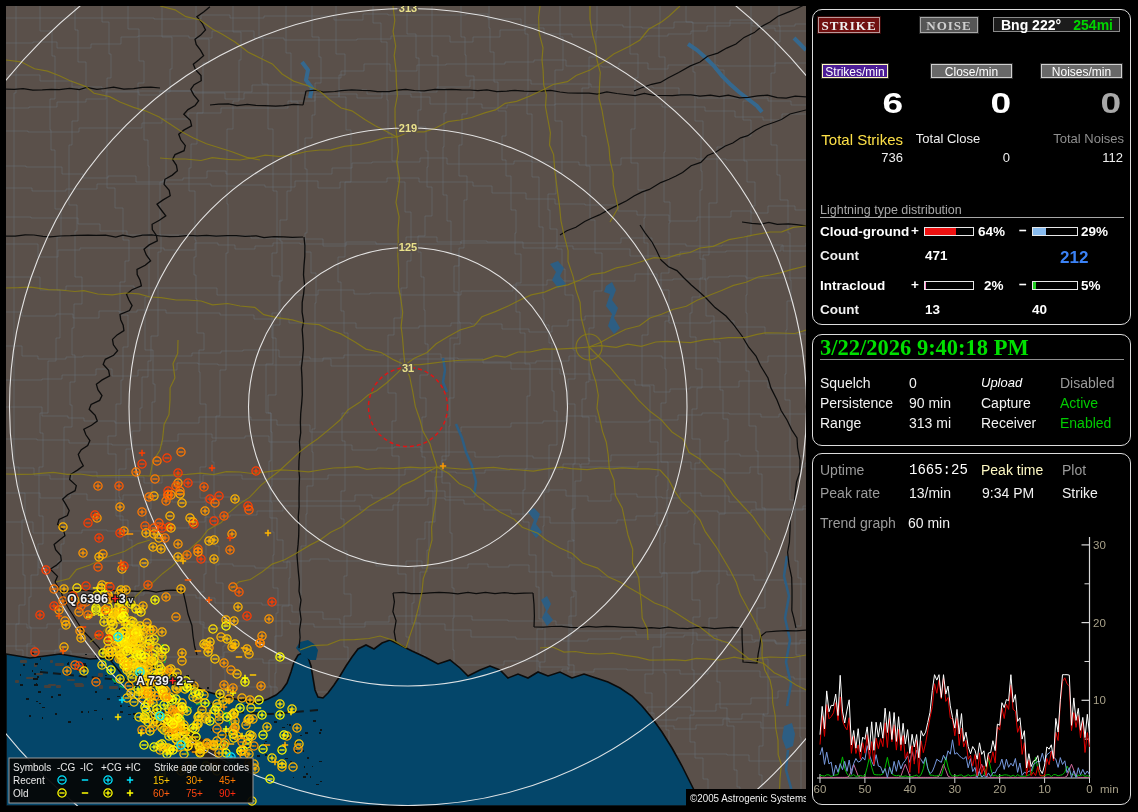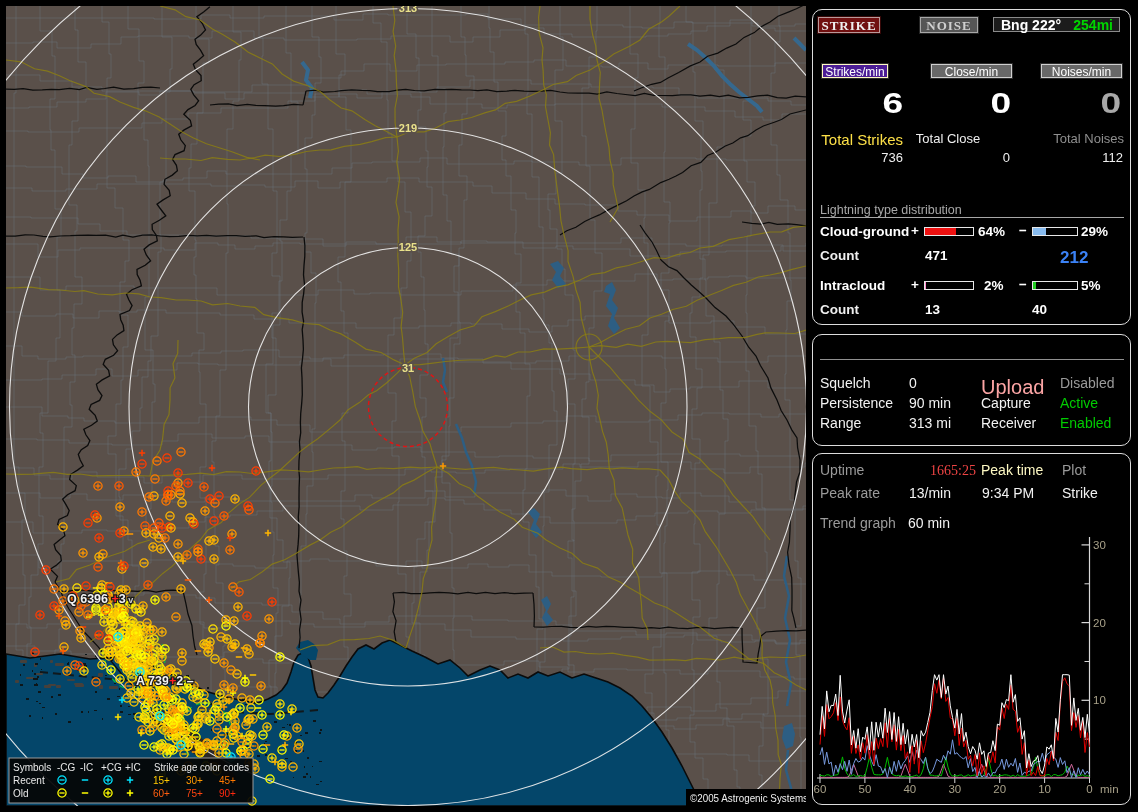--- a/index.html
+++ b/index.html
@@ -1000,35 +1000,36 @@
     </div>
     <div style="position:absolute;left:984px;top:279px;font-size:13.5px;color:#fff;font-weight:bold;font-family:'Liberation Sans',sans-serif;white-space:nowrap;line-height:1.1;">2%</div>
     <div style="position:absolute;left:1019px;top:278px;font-size:13.5px;color:#fff;font-weight:bold;font-family:'Liberation Sans',sans-serif;white-space:nowrap;line-height:1.1;">−</div>
     <div style="position:absolute;left:1032px;top:281px;width:46px;height:9px;border:1px solid #e8e8e8;background:#000;">
       <div style="width:6%;height:100%;background:#22cc22;"></div>
     </div>
     <div style="position:absolute;left:1081px;top:279px;font-size:13.5px;color:#fff;font-weight:bold;font-family:'Liberation Sans',sans-serif;white-space:nowrap;line-height:1.1;">5%</div>
     <div style="position:absolute;left:820px;top:303px;font-size:13.5px;color:#efefef;font-weight:bold;font-family:'Liberation Sans',sans-serif;white-space:nowrap;line-height:1.1;">Count</div>
     <div style="position:absolute;left:925px;top:303px;font-size:13.5px;color:#fff;font-weight:bold;font-family:'Liberation Sans',sans-serif;white-space:nowrap;line-height:1.1;text-align:right;">13</div>
     <div style="position:absolute;left:1032px;top:303px;font-size:13.5px;color:#fff;font-weight:bold;font-family:'Liberation Sans',sans-serif;white-space:nowrap;line-height:1.1;">40</div>
+    <div style="position:absolute;left:820px;top:336px;font-size:22.5px;color:#00e000;font-weight:bold;font-family:'Liberation Serif',serif;white-space:nowrap;line-height:1.1;">3/22/2026 9:40:18 PM</div>
     <div style="position:absolute;left:820px;top:359px;width:304px;height:1px;background:#909090;"></div>
     <div style="position:absolute;left:820px;top:376px;font-size:14px;color:#f2f2f2;font-weight:normal;font-family:'Liberation Sans',sans-serif;white-space:nowrap;line-height:1.1;">Squelch</div>
     <div style="position:absolute;left:909px;top:376px;font-size:14px;color:#f2f2f2;font-weight:normal;font-family:'Liberation Sans',sans-serif;white-space:nowrap;line-height:1.1;">0</div>
-    <div style="position:absolute;left:981px;top:376px;font-size:20px;color:#fca5a5;font-weight:normal;font-family:'Liberation Sans',sans-serif;white-space:nowrap;line-height:1.1;">Upload</div>
+    <div style="position:absolute;left:981px;top:376px;font-size:13px;color:#ffffff;font-weight:normal;font-family:'Liberation Sans',sans-serif;white-space:nowrap;line-height:1.1;font-style:italic;">Upload</div>
     <div style="position:absolute;left:1060px;top:376px;font-size:14px;color:#9a9a9a;font-weight:normal;font-family:'Liberation Sans',sans-serif;white-space:nowrap;line-height:1.1;">Disabled</div>
     <div style="position:absolute;left:820px;top:396px;font-size:14px;color:#f2f2f2;font-weight:normal;font-family:'Liberation Sans',sans-serif;white-space:nowrap;line-height:1.1;">Persistence</div>
     <div style="position:absolute;left:909px;top:396px;font-size:14px;color:#f2f2f2;font-weight:normal;font-family:'Liberation Sans',sans-serif;white-space:nowrap;line-height:1.1;">90 min</div>
     <div style="position:absolute;left:981px;top:396px;font-size:14px;color:#f2f2f2;font-weight:normal;font-family:'Liberation Sans',sans-serif;white-space:nowrap;line-height:1.1;">Capture</div>
     <div style="position:absolute;left:1060px;top:396px;font-size:14px;color:#00cc00;font-weight:normal;font-family:'Liberation Sans',sans-serif;white-space:nowrap;line-height:1.1;">Active</div>
     <div style="position:absolute;left:820px;top:416px;font-size:14px;color:#f2f2f2;font-weight:normal;font-family:'Liberation Sans',sans-serif;white-space:nowrap;line-height:1.1;">Range</div>
     <div style="position:absolute;left:909px;top:416px;font-size:14px;color:#f2f2f2;font-weight:normal;font-family:'Liberation Sans',sans-serif;white-space:nowrap;line-height:1.1;">313 mi</div>
     <div style="position:absolute;left:981px;top:416px;font-size:14px;color:#f2f2f2;font-weight:normal;font-family:'Liberation Sans',sans-serif;white-space:nowrap;line-height:1.1;">Receiver</div>
     <div style="position:absolute;left:1060px;top:416px;font-size:14px;color:#00cc00;font-weight:normal;font-family:'Liberation Sans',sans-serif;white-space:nowrap;line-height:1.1;">Enabled</div>
     <div style="position:absolute;left:820px;top:463px;font-size:14px;color:#9a9a9a;font-weight:normal;font-family:'Liberation Sans',sans-serif;white-space:nowrap;line-height:1.1;">Uptime</div>
-    <div style="position:absolute;left:930px;top:463px;font-size:14px;color:#ef4444;font-weight:normal;font-family:Liberation Serif, serif;white-space:nowrap;line-height:1.1;">1665:25</div>
+    <div style="position:absolute;left:909px;top:463px;font-size:14px;color:#ffffff;font-weight:normal;font-family:Liberation Mono, monospace;white-space:nowrap;line-height:1.1;">1665:25</div>
     <div style="position:absolute;left:981px;top:463px;font-size:14px;color:#fef9c3;font-weight:normal;font-family:'Liberation Sans',sans-serif;white-space:nowrap;line-height:1.1;">Peak time</div>
     <div style="position:absolute;left:1062px;top:463px;font-size:14px;color:#9a9a9a;font-weight:normal;font-family:'Liberation Sans',sans-serif;white-space:nowrap;line-height:1.1;">Plot</div>
     <div style="position:absolute;left:820px;top:486px;font-size:14px;color:#9a9a9a;font-weight:normal;font-family:'Liberation Sans',sans-serif;white-space:nowrap;line-height:1.1;">Peak rate</div>
     <div style="position:absolute;left:909px;top:486px;font-size:14px;color:#f2f2f2;font-weight:normal;font-family:'Liberation Sans',sans-serif;white-space:nowrap;line-height:1.1;">13/min</div>
     <div style="position:absolute;left:982px;top:486px;font-size:14px;color:#f2f2f2;font-weight:normal;font-family:'Liberation Sans',sans-serif;white-space:nowrap;line-height:1.1;">9:34 PM</div>
     <div style="position:absolute;left:1062px;top:486px;font-size:14px;color:#f2f2f2;font-weight:normal;font-family:'Liberation Sans',sans-serif;white-space:nowrap;line-height:1.1;">Strike</div>
     <div style="position:absolute;left:820px;top:516px;font-size:14px;color:#9a9a9a;font-weight:normal;font-family:Liberation Sans, sans-serif;white-space:nowrap;line-height:1.1;">Trend graph</div>
     <div style="position:absolute;left:908px;top:516px;font-size:14px;color:#f2f2f2;font-weight:normal;font-family:'Liberation Sans',sans-serif;white-space:nowrap;line-height:1.1;">60 min</div>
 <svg width="1138" height="812" viewBox="0 0 1138 812" style="position:absolute;left:0;top:0">
       <line x1="1089.5" y1="537" x2="1089.5" y2="778" stroke="#d8d8d8" stroke-width="1.2"></line>

